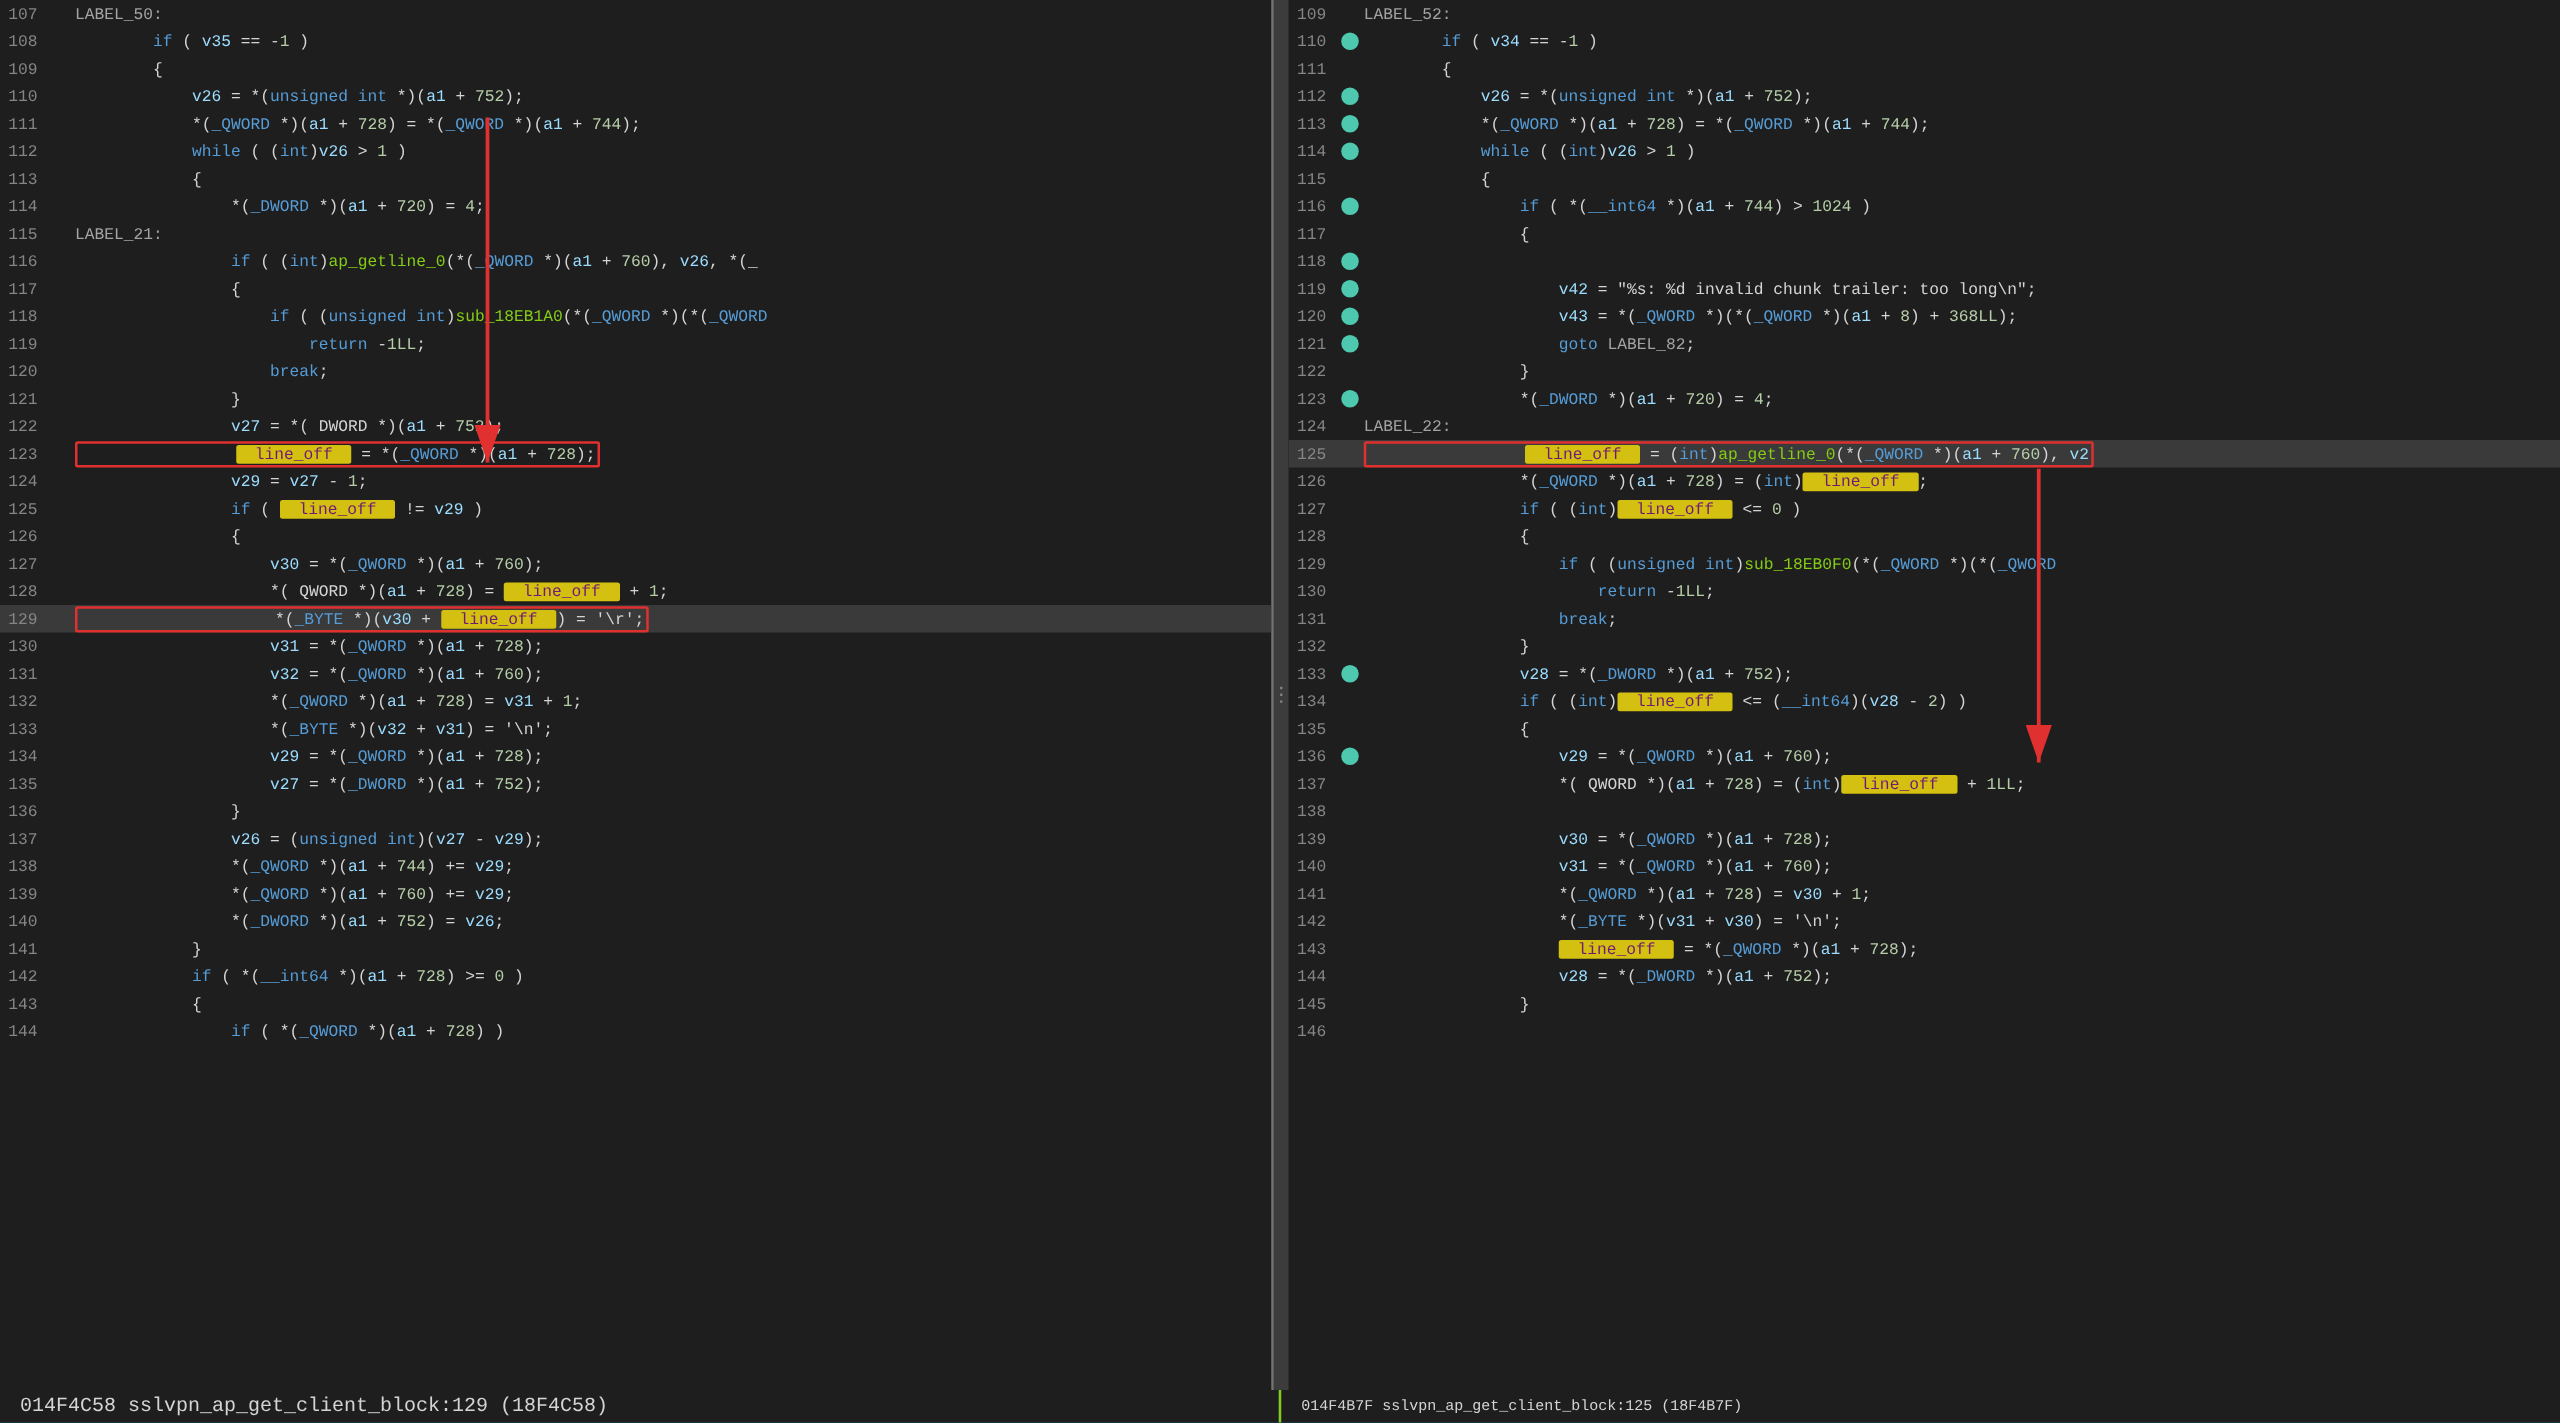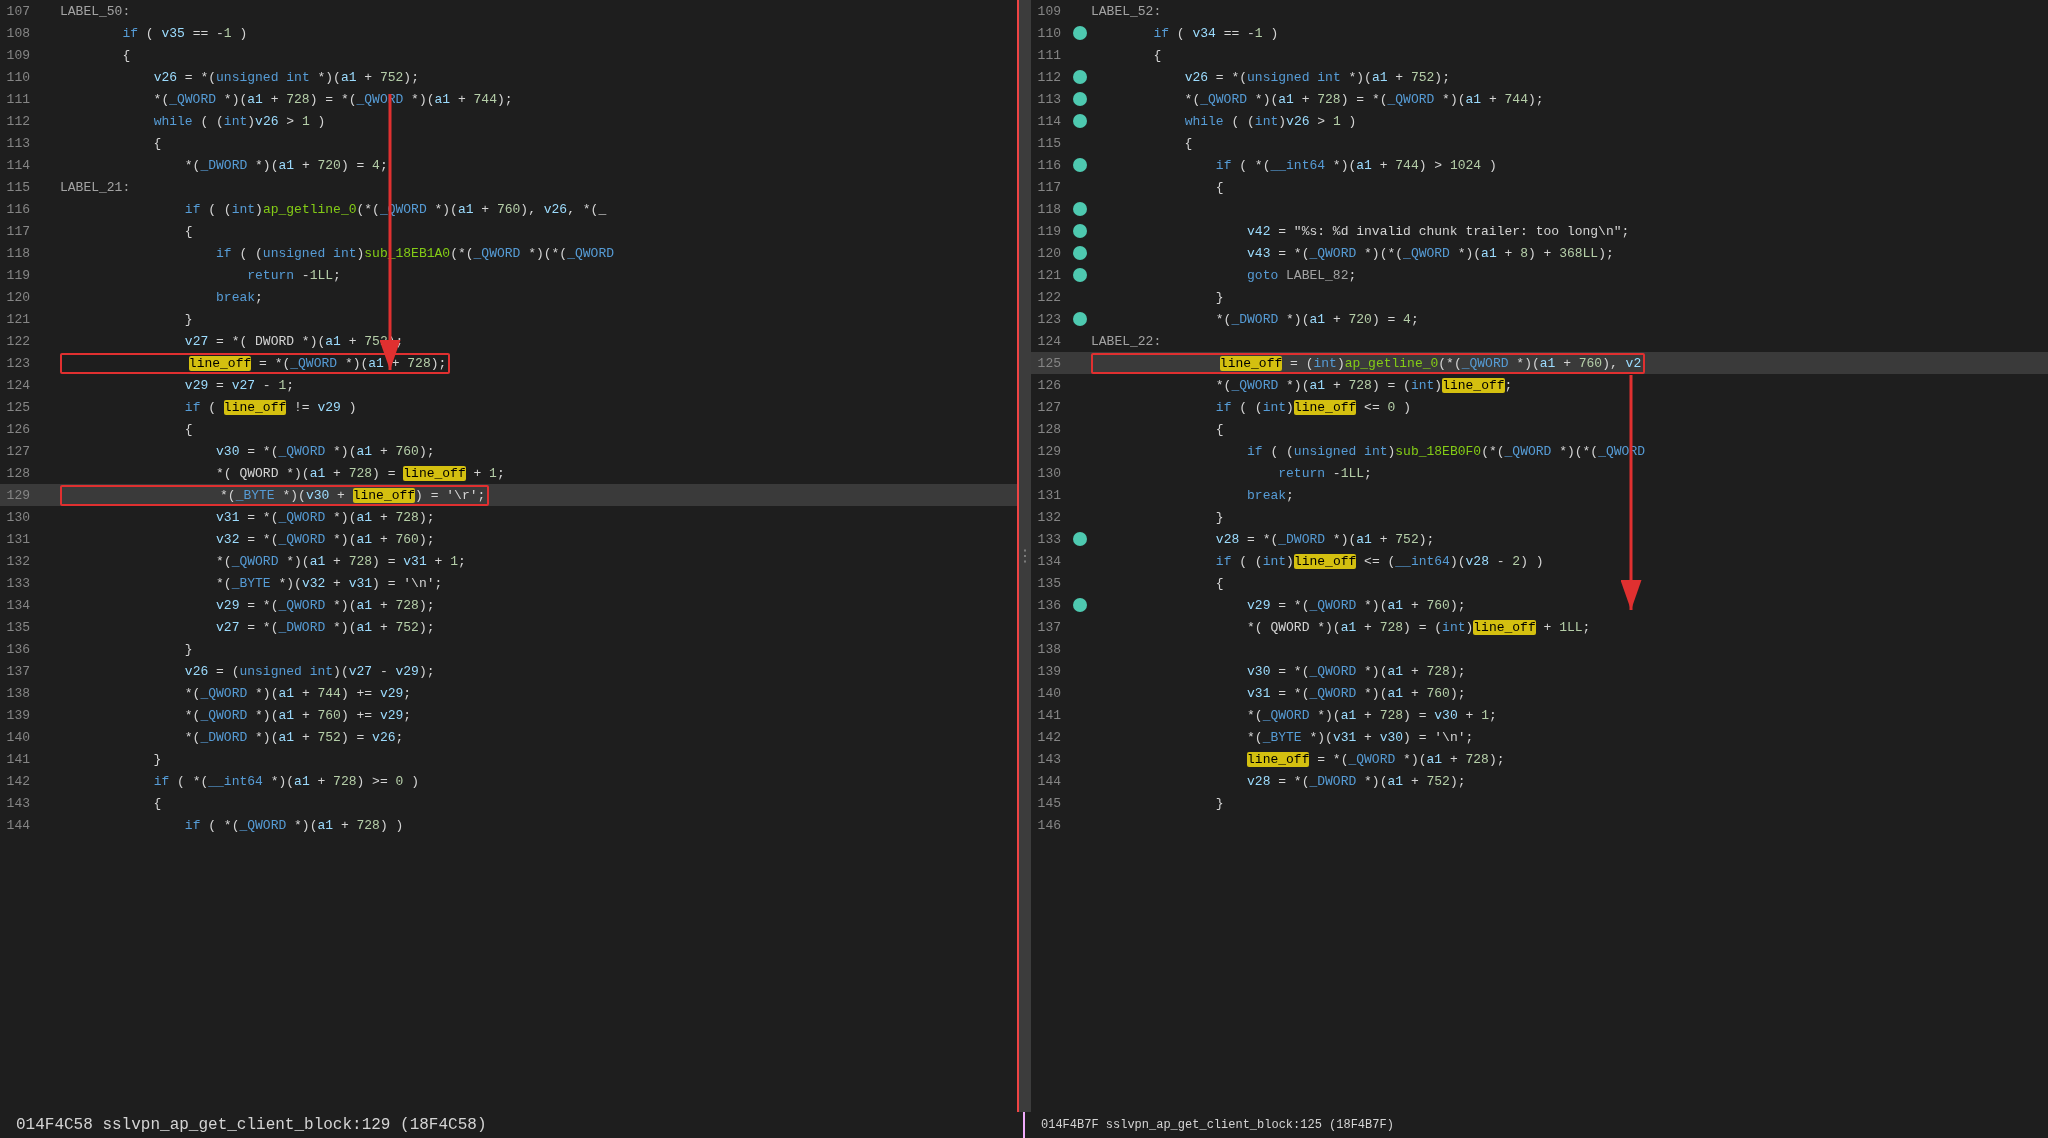--- a/index.html
+++ b/index.html
@@ -19,21 +19,21 @@
       flex: 1;
       overflow: hidden;
     }
     .pane {
       flex: 1;
       overflow: hidden;
       position: relative;
       background: #1e1e1e;
     }
     .pane-left {
-      border-right: 2px solid #ef4444;
+      border-right: 2px solid #737373;
     }
     .divider {
       width: 12px;
       background: #3c3c3c;
       cursor: col-resize;
       display: flex;
       align-items: center;
       justify-content: center;
     }
     .divider::after {
@@ -87,22 +87,22 @@
 
     
     .box-red {
       border: 2px solid #e03030;
       display: inline;
       padding: 1px 2px;
       border-radius: 2px;
     }
     .hl-yellow {
       background: #d4c010;
-      color: #000000;
-      padding: 0 0;
+      color: #701a75;
+      padding: 0 15px;
       border-radius: 2px;
     }
     .hl-line {
       background: #3a3a3a;
     }
 
     
     .arrow-overlay {
       position: absolute;
       top: 0;
@@ -131,21 +131,21 @@
     .status-right {
       background: #1e1e1e;
       color: #d4d4d4;
       padding: 0 16px;
       height: 100%;
       display: flex;
       align-items: center;
       font-size: 12px;
       font-family: 'Courier New', monospace;
       flex: 1;
-      border-left: 2px solid #f0abfc;
+      border-left: 2px solid #84cc16;
     }
   </style>
 </head>
 <body>
 
 <div class="main-container">
 
   <div class="pane pane-left">
     <div class="code-area" id="left-code">
 

